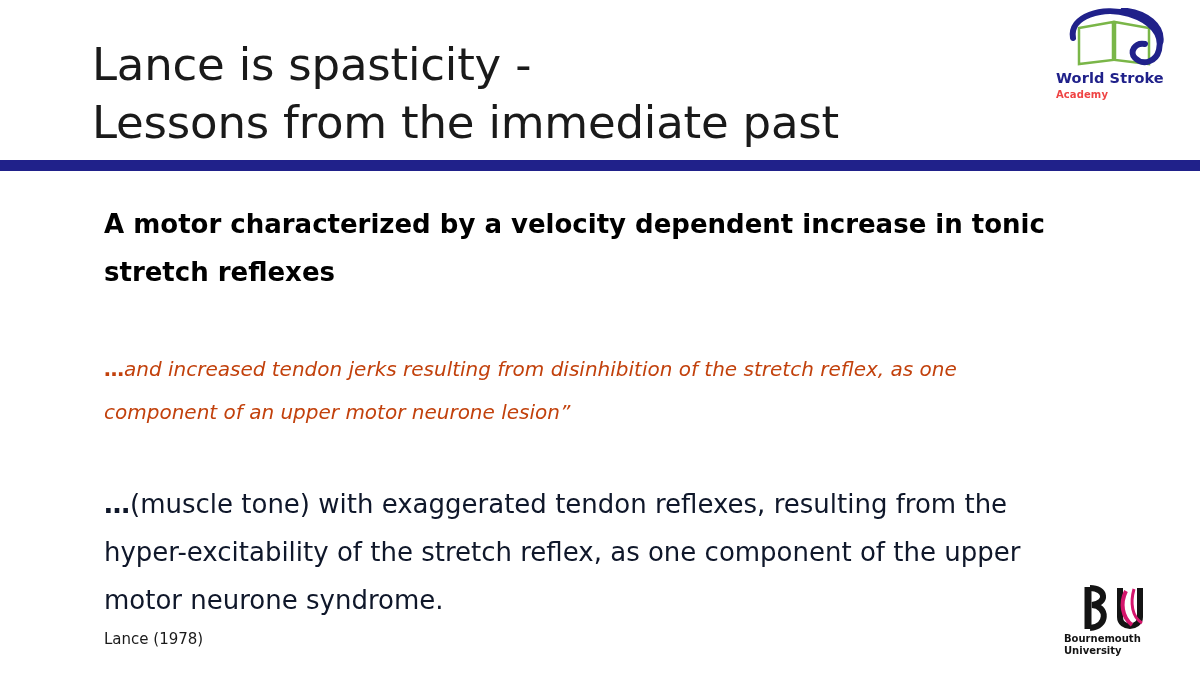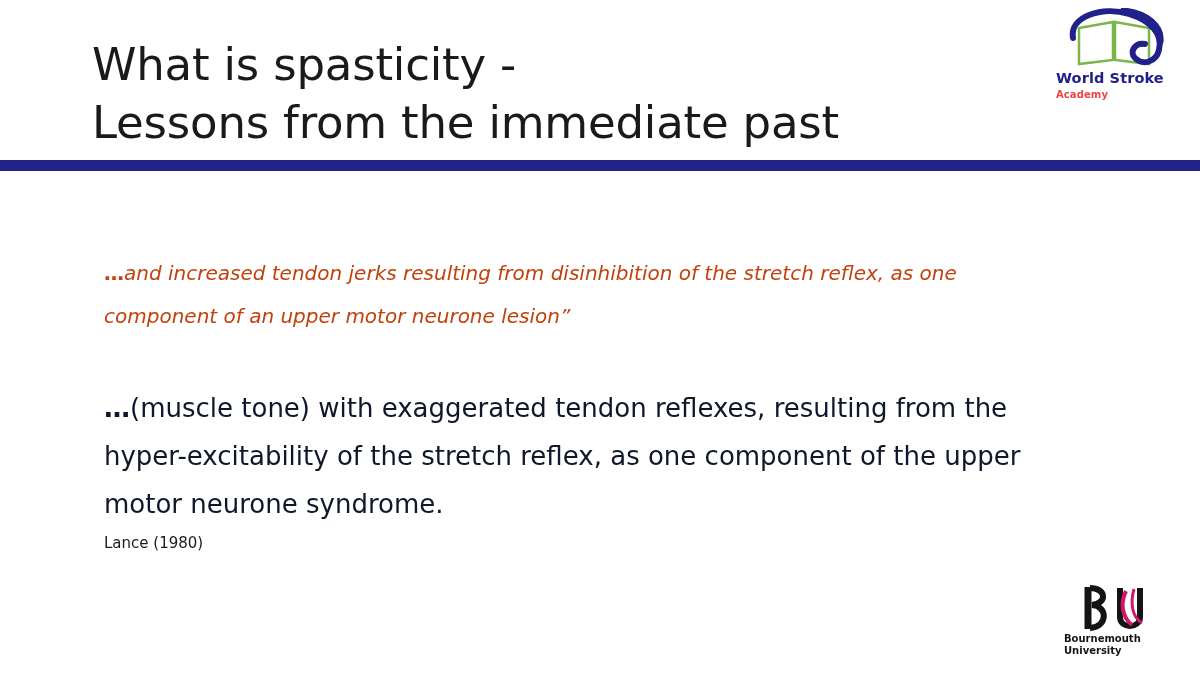--- a/index.html
+++ b/index.html
@@ -155,21 +155,21 @@
     color: #141414;
     line-height: 11.5px;
   }
 </style>
 </head>
 <body>
 
 <div class="slide">
 
   <div class="title-block">
-    <div class="title-line">What is spasticity -</div>
+    <div class="title-line">Lance is spasticity -</div>
     <div class="title-line">Lessons from the immediate past</div>
   </div>
 
   <div class="divider"></div>
 
   <div class="wsa-logo">
     <div class="wsa-mark">
       <svg width="108" height="62" viewBox="0 0 108 62" xmlns="http://www.w3.org/2000/svg">
 
         <path d="M16 20 L50 14 L50 52 L16 56 Z" fill="#ffffff" stroke="#7ab648" stroke-width="2.5"></path>
@@ -179,30 +179,31 @@
         <path d="M10 30 C6 8, 40 -2, 66 6 C88 13, 100 26, 96 42 C93 54, 80 58, 72 50 C66 44, 72 34, 82 36" fill="none" stroke="#20218a" stroke-width="6" stroke-linecap="round"></path>
         <path d="M60 2 C84 4, 100 18, 98 34" fill="none" stroke="#20218a" stroke-width="5" stroke-linecap="round"></path>
       </svg>
     </div>
     <div class="wsa-text-1">World Stroke</div>
     <div class="wsa-text-2">Academy</div>
   </div>
 
   <div class="body-area">
 
+    <p class="para-bold">A motor characterized by a velocity dependent increase in tonic stretch reflexes</p>
 
     <div class="spacer-1"></div>
 
     <p class="para-italic"><span class="lead">…</span><span>and increased tendon jerks resulting from disinhibition  of the stretch reflex, as one component of an upper motor neurone lesion”</span></p>
 
     <div class="spacer-2"></div>
 
     <p class="para-plain"><span class="lead">…</span><span>(muscle tone) with exaggerated tendon reflexes, resulting from the hyper-excitability of the stretch reflex, as one component of the upper motor neurone syndrome.</span></p>
 
-    <p class="citation">Lance (1980)</p>
+    <p class="citation">Lance (1978)</p>
   </div>
 
   <div class="bu-logo">
     <div class="bu-mark">
       <svg width="104" height="50" viewBox="0 0 104 50" xmlns="http://www.w3.org/2000/svg">
 
         <path d="M24 4 L24 46" stroke="#141414" stroke-width="7" stroke-linecap="butt"></path>
         <path d="M26 5 C42 5, 44 20, 28 22 C44 23, 44 44, 26 45" fill="none" stroke="#141414" stroke-width="6"></path>
 
         <path d="M56 5 L56 34 C56 46, 76 46, 76 34 L76 5" fill="none" stroke="#141414" stroke-width="6"></path>

